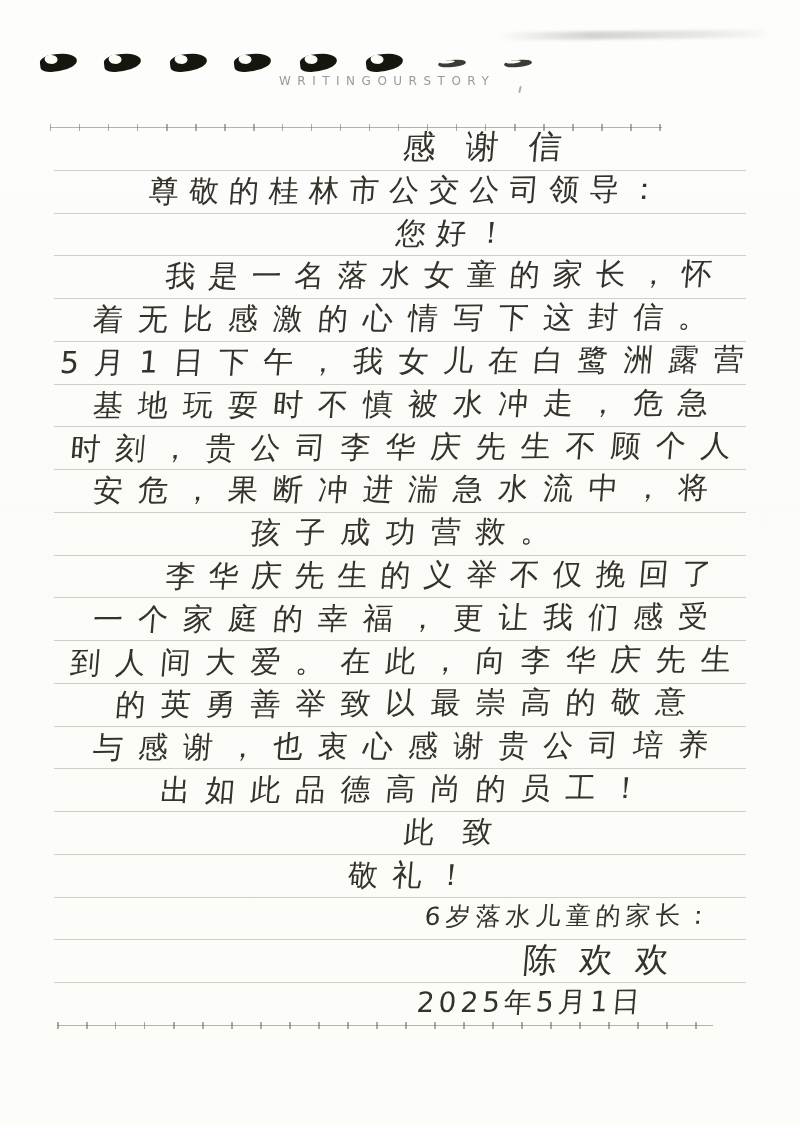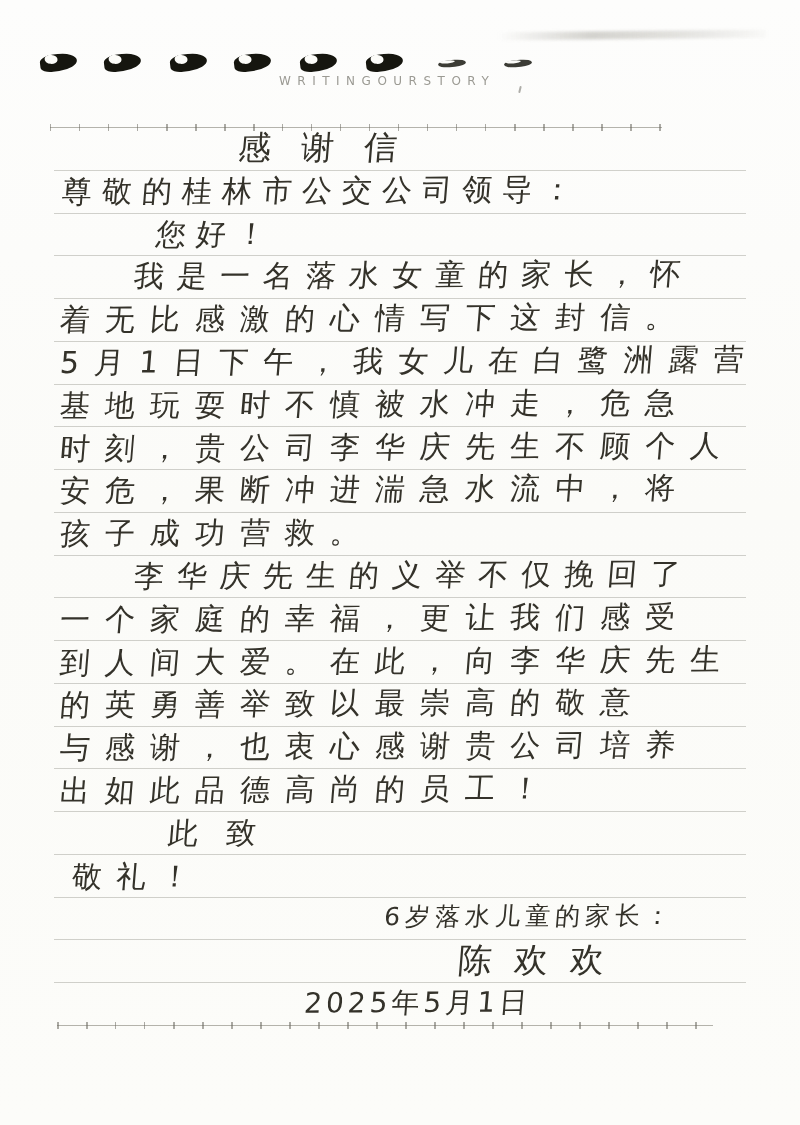--- a/index.html
+++ b/index.html
@@ -7,20 +7,21 @@
     padding: 0;
     background: #ffffff;
   }
   .page {
     position: relative;
     width: 800px;
     height: 1125px;
     overflow: hidden;
     background: linear-gradient(180deg, #fdfdfc 0%, #fbfbf8 45%, #fcfcf9 100%);
     font-family: "DejaVu Sans", sans-serif;
+    text-align: center;
   }
 
   
   .binding-mark {
     position: absolute;
     top: 54px;
   }
   .binding-mark.hook {
     width: 37px;
     height: 17px;

